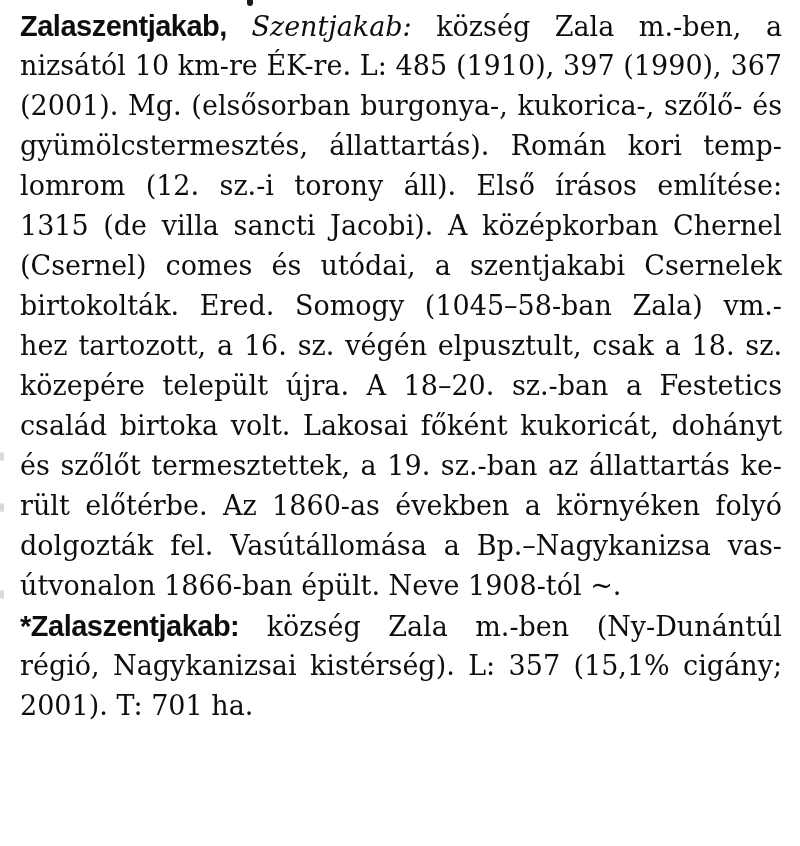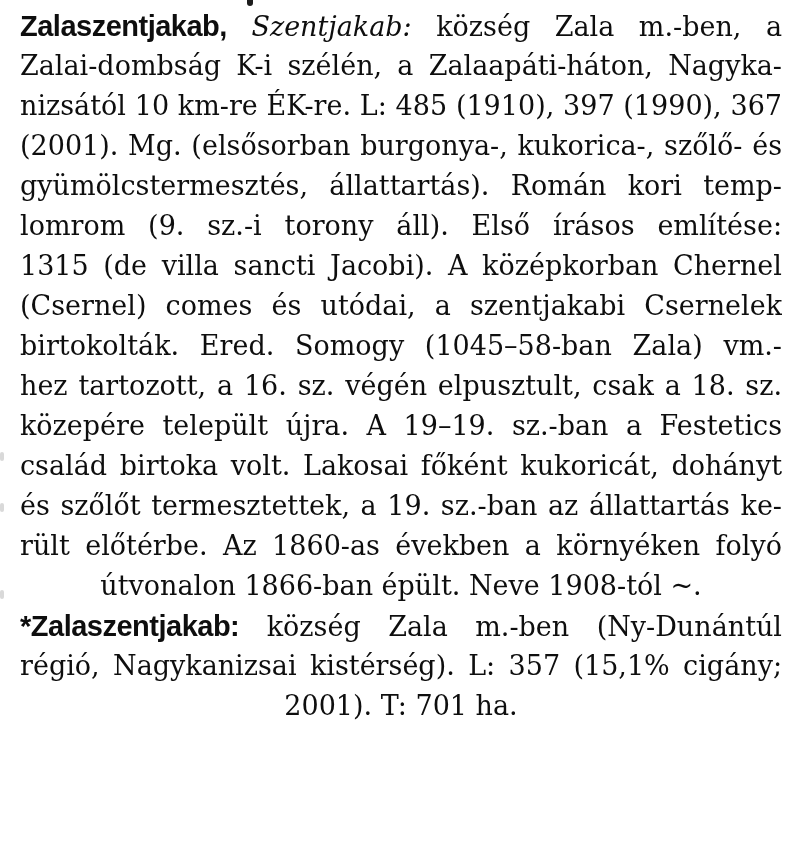--- a/index.html
+++ b/index.html
@@ -30,21 +30,21 @@
     white-space: normal;
   }
   
   .line::after {
     content: "";
     display: inline-block;
     width: 100%;
     height: 0;
   }
   .line.last {
-    text-align: center;
+    text-align: left;
   }
   .line.last::after {
     content: none;
   }
   .hw {
     font-family: "Liberation Sans", "DejaVu Sans", sans-serif;
     font-weight: bold;
     font-size: 29px;
     letter-spacing: -0.5px;
   }
@@ -81,33 +81,33 @@
 
 <div class="page">
 
   <div class="artifact-top"></div>
   <div class="smudge s1"></div>
   <div class="smudge s2"></div>
   <div class="smudge s3"></div>
 
   <div class="entry">
     <div class="line"><span class="hw">Zalaszentjakab,</span> <span class="var">Szentjakab:</span> <span>község Zala m.-ben, a</span></div>
-    <div class="line">Zalai-dombság K-i szélén, a Zalaapáti-háton, Nagyka-</div>
     <div class="line">nizsától 10 km-re ÉK-re. L: 485 (1910), 397 (1990), 367</div>
     <div class="line">(2001). Mg. (elsősorban burgonya-, kukorica-, szőlő- és</div>
     <div class="line">gyümölcstermesztés, állattartás). Román kori temp-</div>
-    <div class="line">lomrom (9. sz.-i torony áll). Első írásos említése:</div>
+    <div class="line">lomrom (12. sz.-i torony áll). Első írásos említése:</div>
     <div class="line">1315 (de villa sancti Jacobi). A középkorban Chernel</div>
     <div class="line">(Csernel) comes és utódai, a szentjakabi Csernelek</div>
     <div class="line">birtokolták. Ered. Somogy (1045–58-ban Zala) vm.-</div>
     <div class="line">hez tartozott, a 16. sz. végén elpusztult, csak a 18. sz.</div>
-    <div class="line">közepére települt újra. A 19–19. sz.-ban a Festetics</div>
+    <div class="line">közepére települt újra. A 18–20. sz.-ban a Festetics</div>
     <div class="line">család birtoka volt. Lakosai főként kukoricát, dohányt</div>
     <div class="line">és szőlőt termesztettek, a 19. sz.-ban az állattartás ke-</div>
     <div class="line">rült előtérbe. Az 1860-as években a környéken folyó</div>
+    <div class="line">dolgozták fel. Vasútállomása a Bp.–Nagykanizsa vas-</div>
     <div class="line last">útvonalon 1866-ban épült. Neve 1908-tól ~.</div>
   </div>
 
   <div class="entry entry2">
     <div class="line"><span class="hw">*Zalaszentjakab:</span> <span>község Zala m.-ben (Ny-Dunántúl</span></div>
     <div class="line">régió, Nagykanizsai kistérség). L: 357 (15,1% cigány;</div>
     <div class="line last">2001). T: 701 ha.</div>
   </div>
 
 </div>

